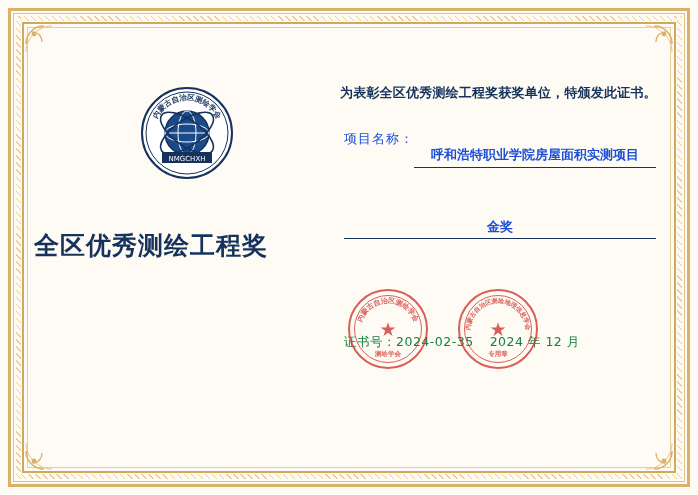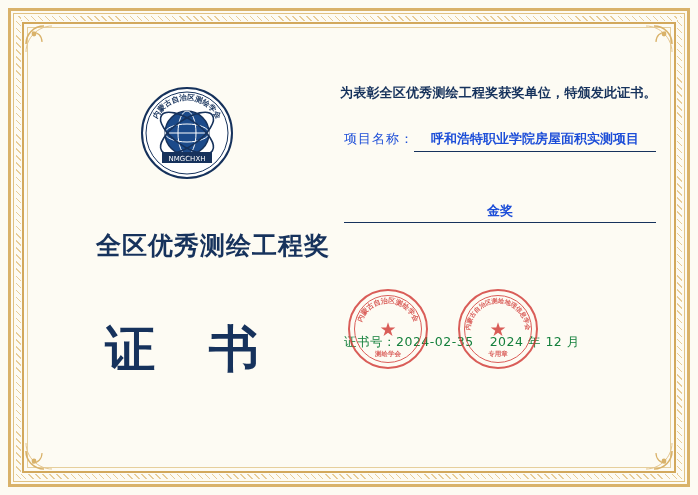--- a/index.html
+++ b/index.html
@@ -105,21 +105,21 @@
     top: 52px;
     width: 94px;
     height: 94px;
   }
 
   .award-name {
     position: absolute;
     left: 0;
     right: 0;
     top: 195px;
-    text-align: right;
+    text-align: left;
     font-family: "DejaVu Sans", sans-serif;
     font-weight: bold;
     font-size: 25px;
     color: #16325c;
     letter-spacing: 1px;
     white-space: nowrap;
   }
 
   .cert-word {
     position: absolute;
@@ -165,20 +165,21 @@
     letter-spacing: 1px;
     padding-bottom: 2px;
   }
   .field .value-line {
     flex: 1 1 auto;
     border-bottom: 1.3px solid #16325c;
     text-align: center;
     padding: 0 4px 2px 4px;
     font-weight: bold;
     line-height: 1.35;
+    margin-top: 16px;
   }
   .field .value-line.two-line {
     line-height: 1.45;
   }
 
   .field-project { top: 96px; }
   .field-level   { top: 168px; }
   .field-unit    { top: 222px; }
 
   .field-unit .value-line {
@@ -314,21 +315,20 @@
 
           <path id="emblemArc" d="M14 47 A33 33 0 0 1 80 47" fill="none" stroke="none"></path>
           <text font-size="7.5" fill="#16325c" font-family="DejaVu Sans, sans-serif" font-weight="bold">
             <textPath href="#emblemArc" startOffset="50%" text-anchor="middle">内蒙古自治区测绘学会</textPath>
           </text>
         </svg>
       </div>
 
       <div class="award-name">全区优秀测绘工程奖</div>
 
-      <div class="cert-word">证 书</div>
     </div>
 
     <div class="right-pane">
 
       <div class="headline">为表彰全区优秀测绘工程奖获奖单位，特颁发此证书。</div>
 
       <div class="field field-project">
         <span class="label">项目名称：</span>
         <span class="value-line two-line">呼和浩特职业学院房屋面积实测项目</span>
       </div>

